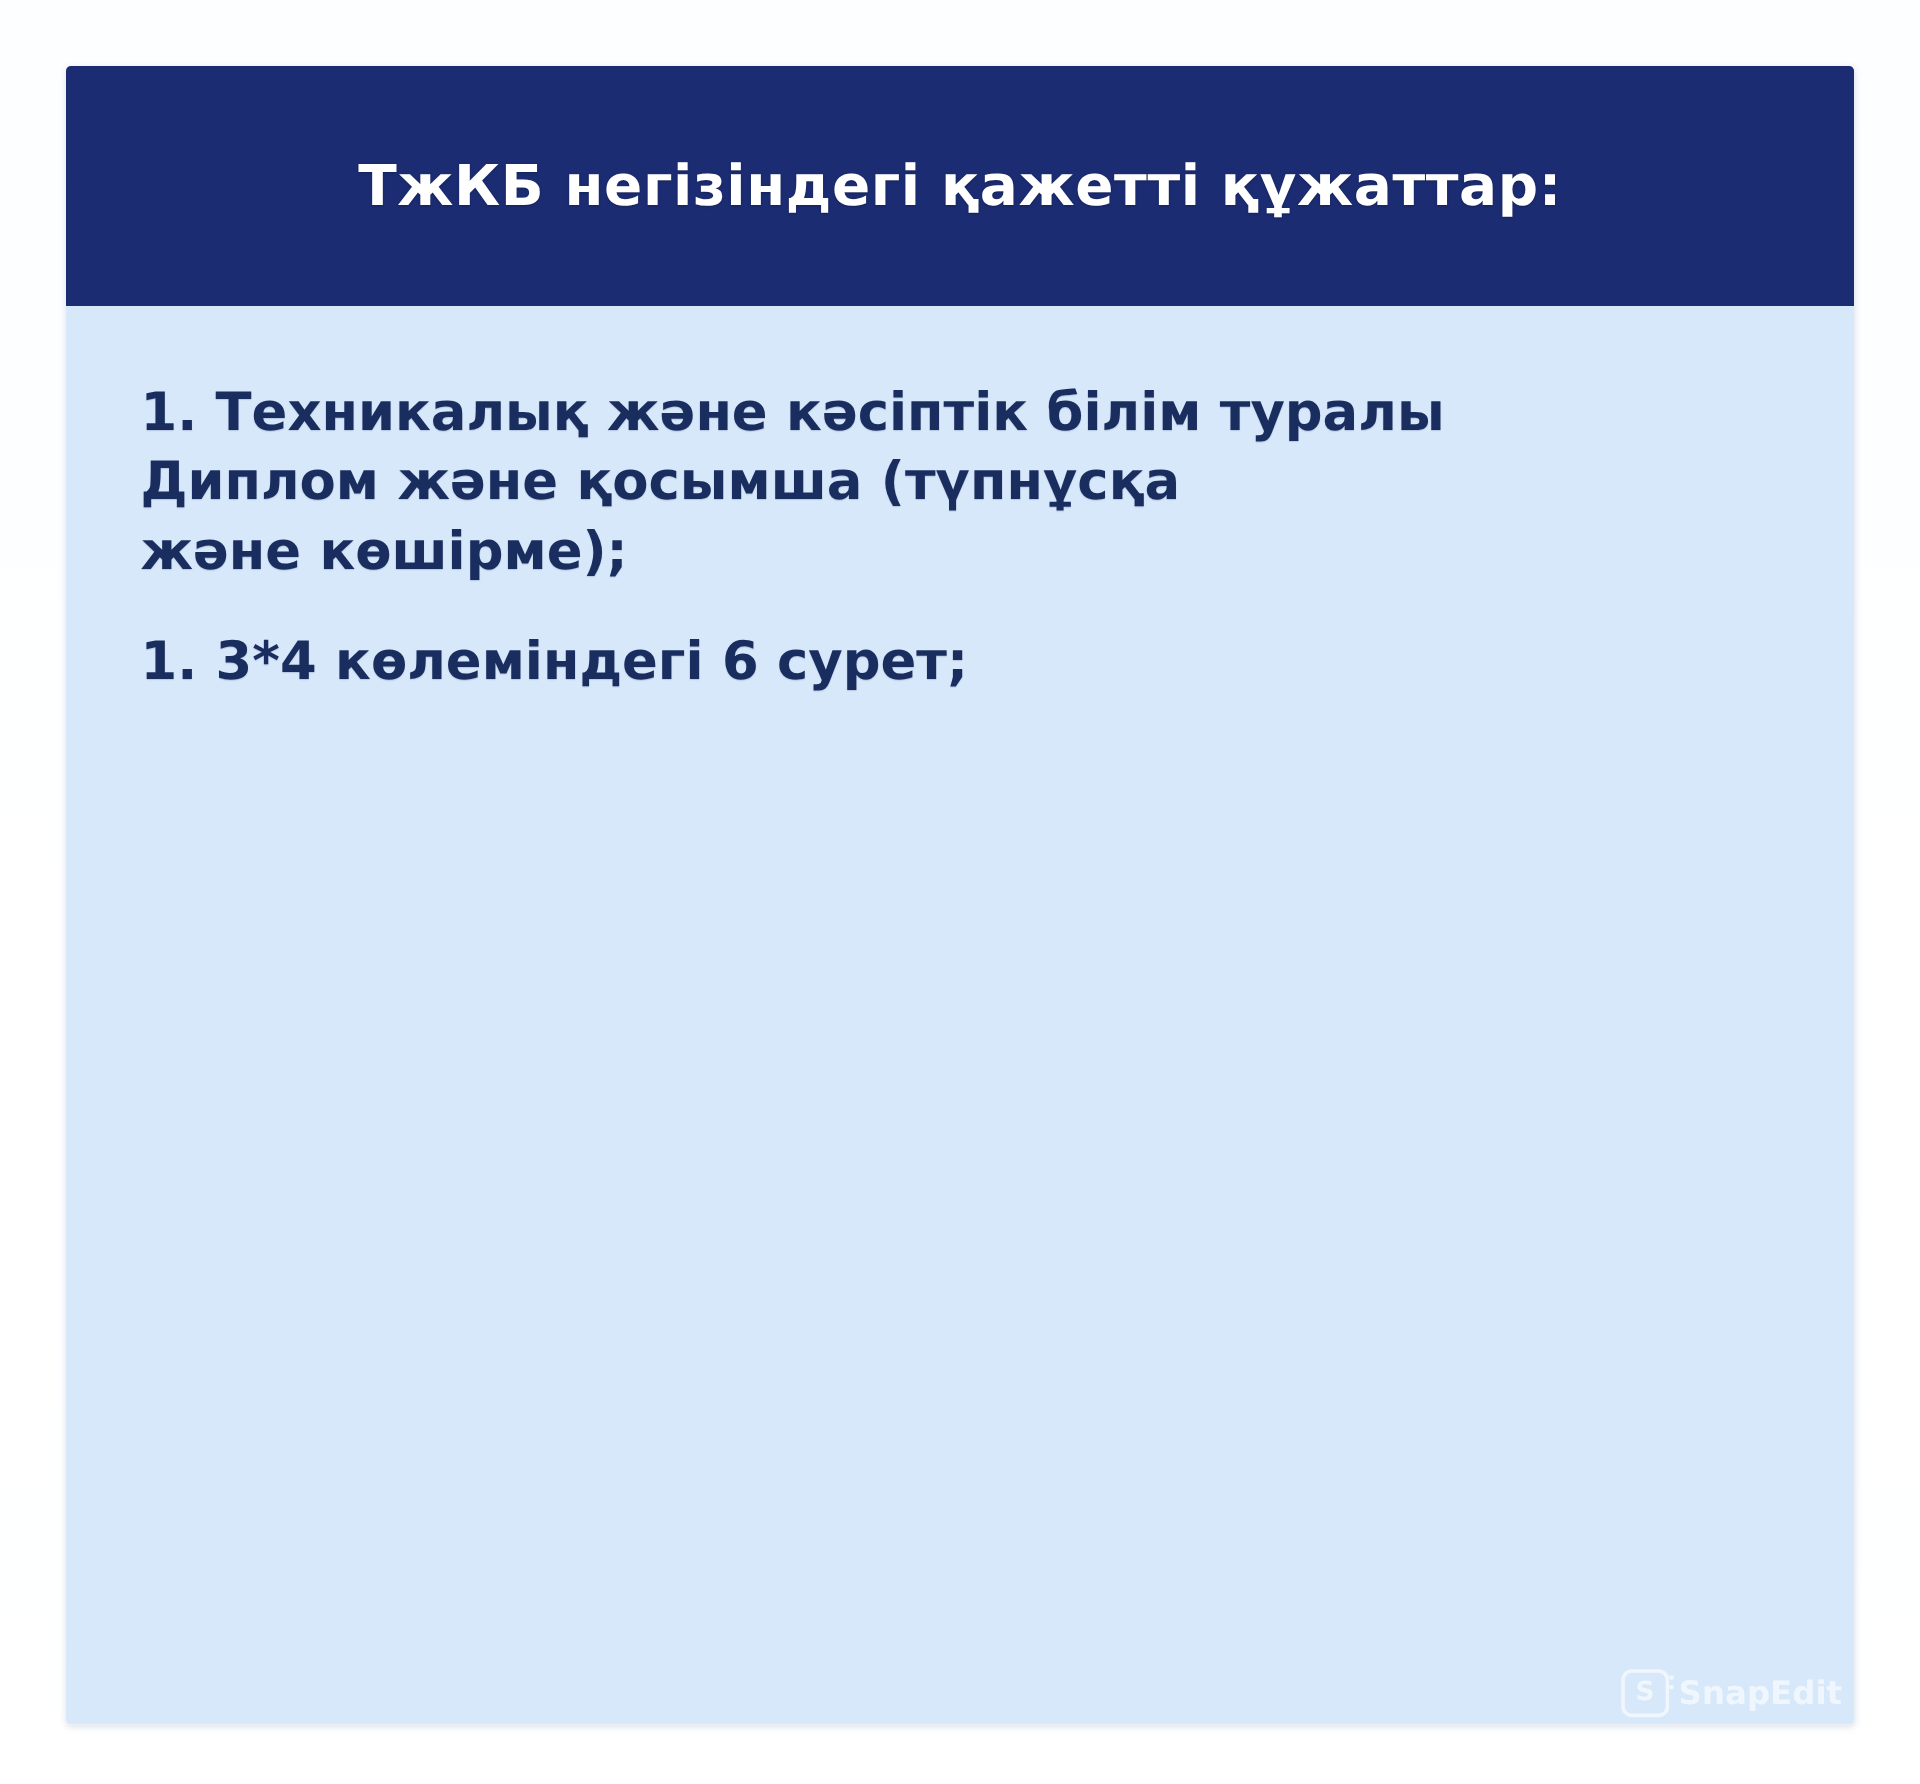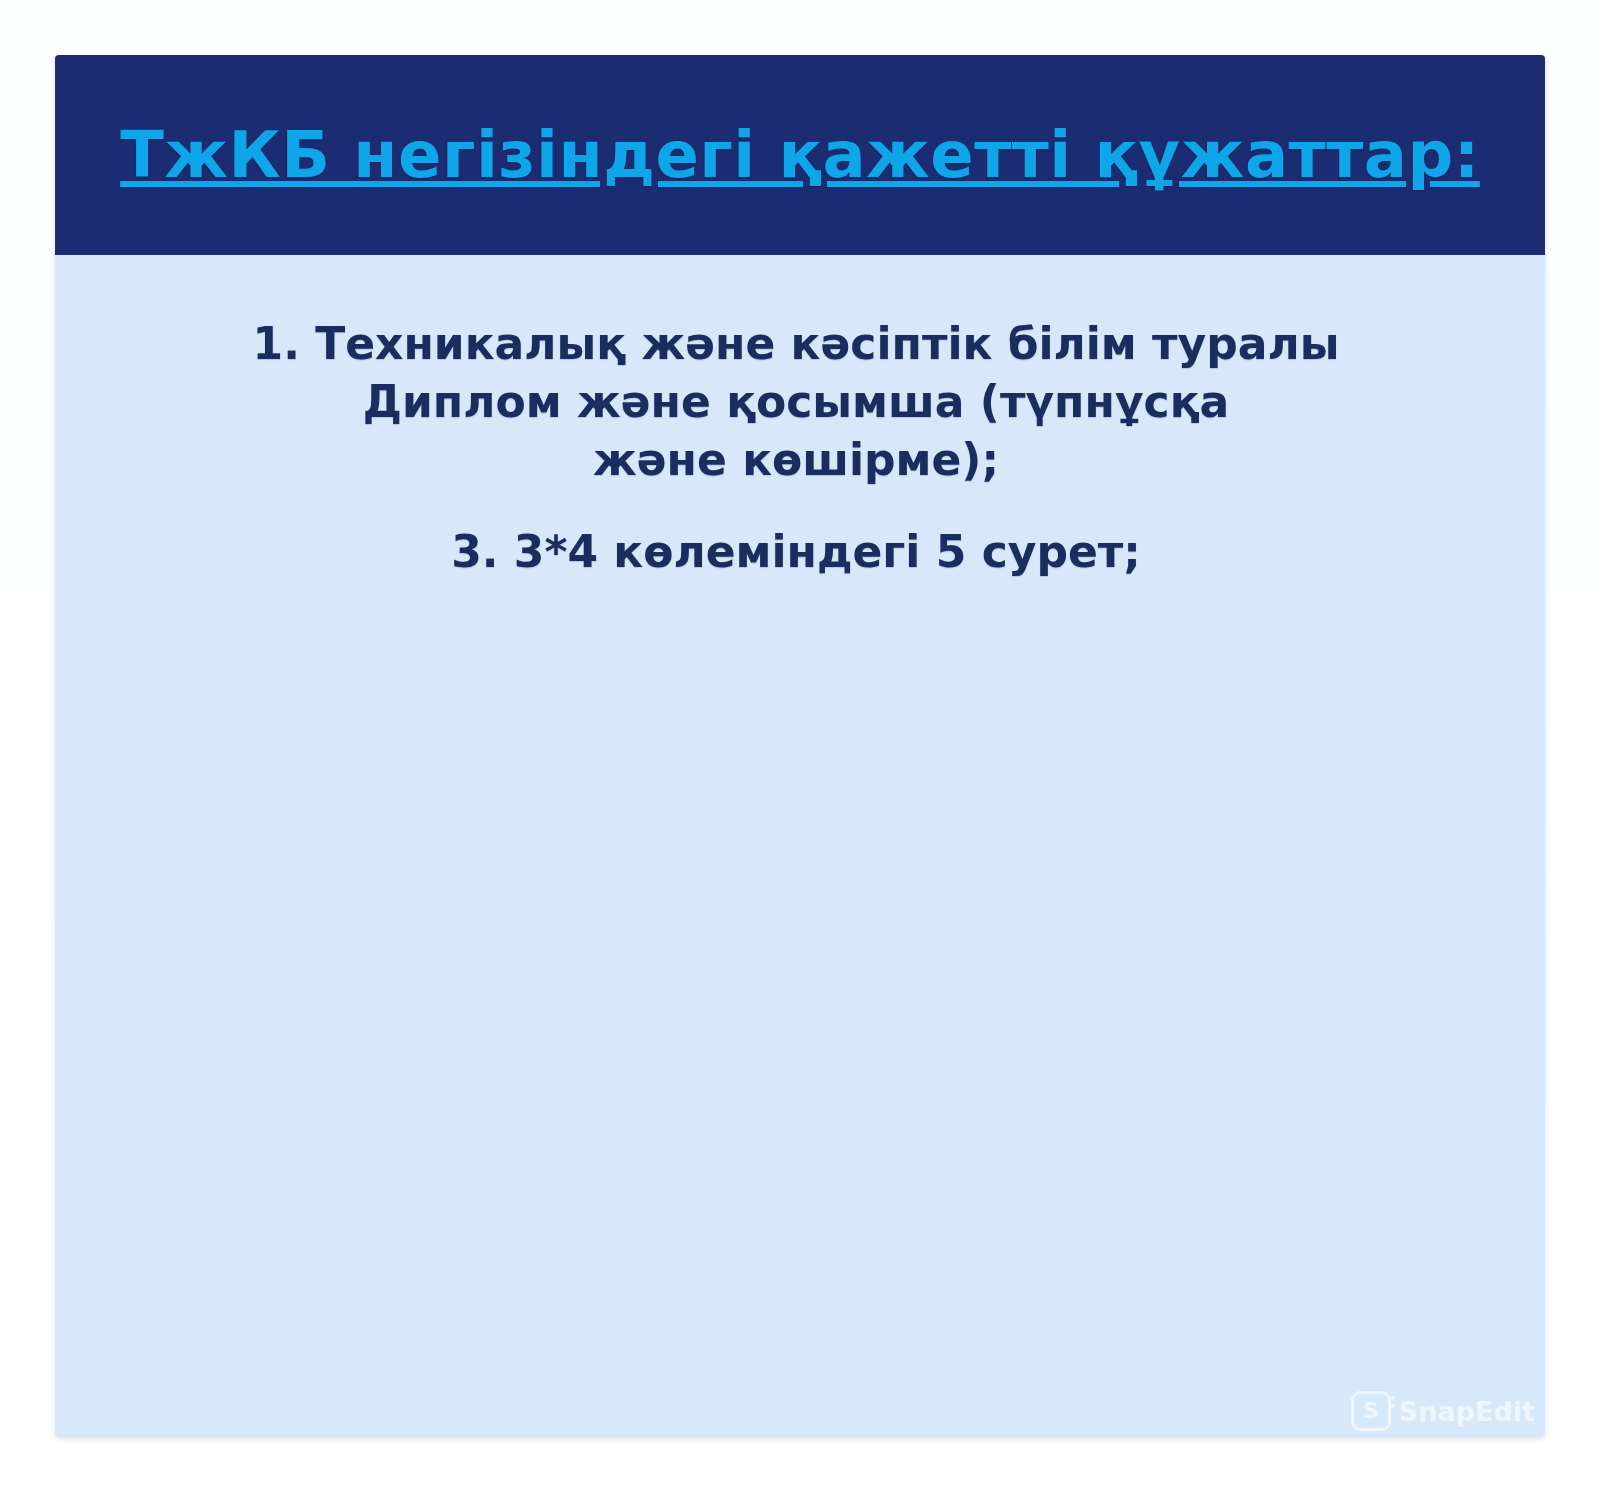--- a/index.html
+++ b/index.html
@@ -31,27 +31,26 @@
     position: absolute;
     left: 0; top: 0;
     width: 100%;
     height: 200px;
     background: #1b2c72;
     display: flex;
     align-items: center;
     justify-content: center;
   }
   .card-header .title {
-    color: #0ea5e9;
-    font-size: 64px;
+    color: #ffffff;
+    font-size: 47px;
     font-weight: 800;
     letter-spacing: 0.5px;
     text-shadow: 0 1px 2px rgba(0,0,0,0.25);
     white-space: nowrap;
-    text-decoration: underline;
   }
   .card-body {
     position: absolute;
     left: 0; top: 200px;
     width: 100%;
     height: 1182px;
     background: #d7e8fb;
   }
   .doc-list {
     list-style: none;
@@ -59,21 +58,20 @@
     padding: 60px 70px 0 62px;
   }
   .doc-list li {
     color: #1a2d5f;
     font-size: 44px;
     font-weight: 700;
     line-height: 58px;
     white-space: pre-line;
     margin: 0 0 34px 0;
     text-shadow: 0 1px 1px rgba(26,45,95,0.18);
-    text-align: center;
   }
   .doc-list li:last-child { margin-bottom: 0; }
   .watermark {
     position: absolute;
     right: 10px;
     bottom: 6px;
     display: flex;
     align-items: center;
     gap: 8px;
     color: rgba(255,255,255,0.62);
@@ -114,21 +112,21 @@
 
     <div class="card-header">
       <div class="title">ТжКБ негізіндегі қажетті құжаттар:</div>
     </div>
 
     <div class="card-body">
       <ul class="doc-list">
         <li>1. Техникалық және кәсіптік білім туралы
 Диплом және қосымша (түпнұсқа
 және көшірме);</li>
-        <li>3. 3*4 көлеміндегі 5 сурет;</li>
+        <li>1. 3*4 көлеміндегі 6 сурет;</li>
       </ul>
     </div>
 
     <div class="watermark">
       <span class="wm-icon">S</span>
       <span>SnapEdit</span>
     </div>
 
   </div>
 </div>

